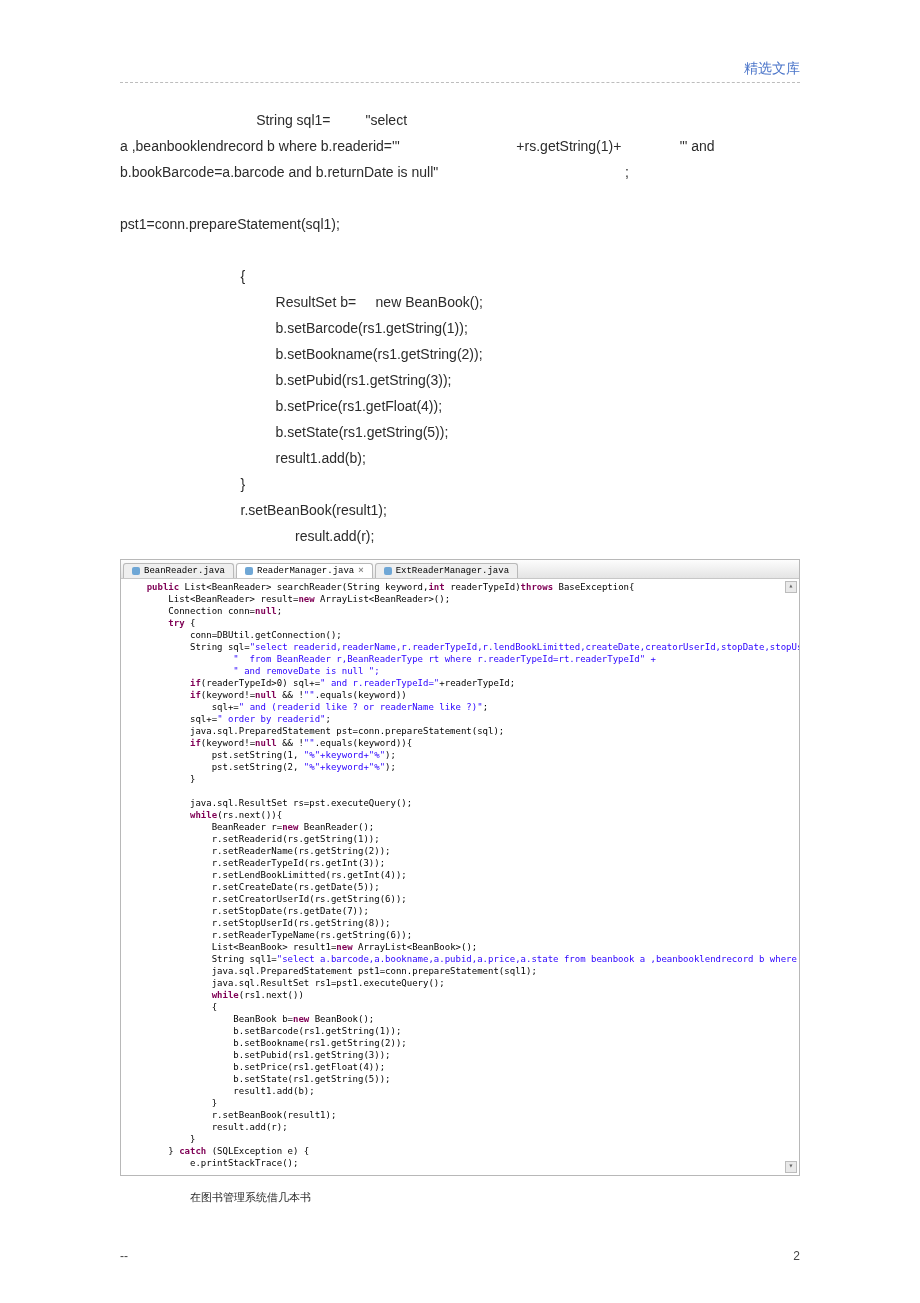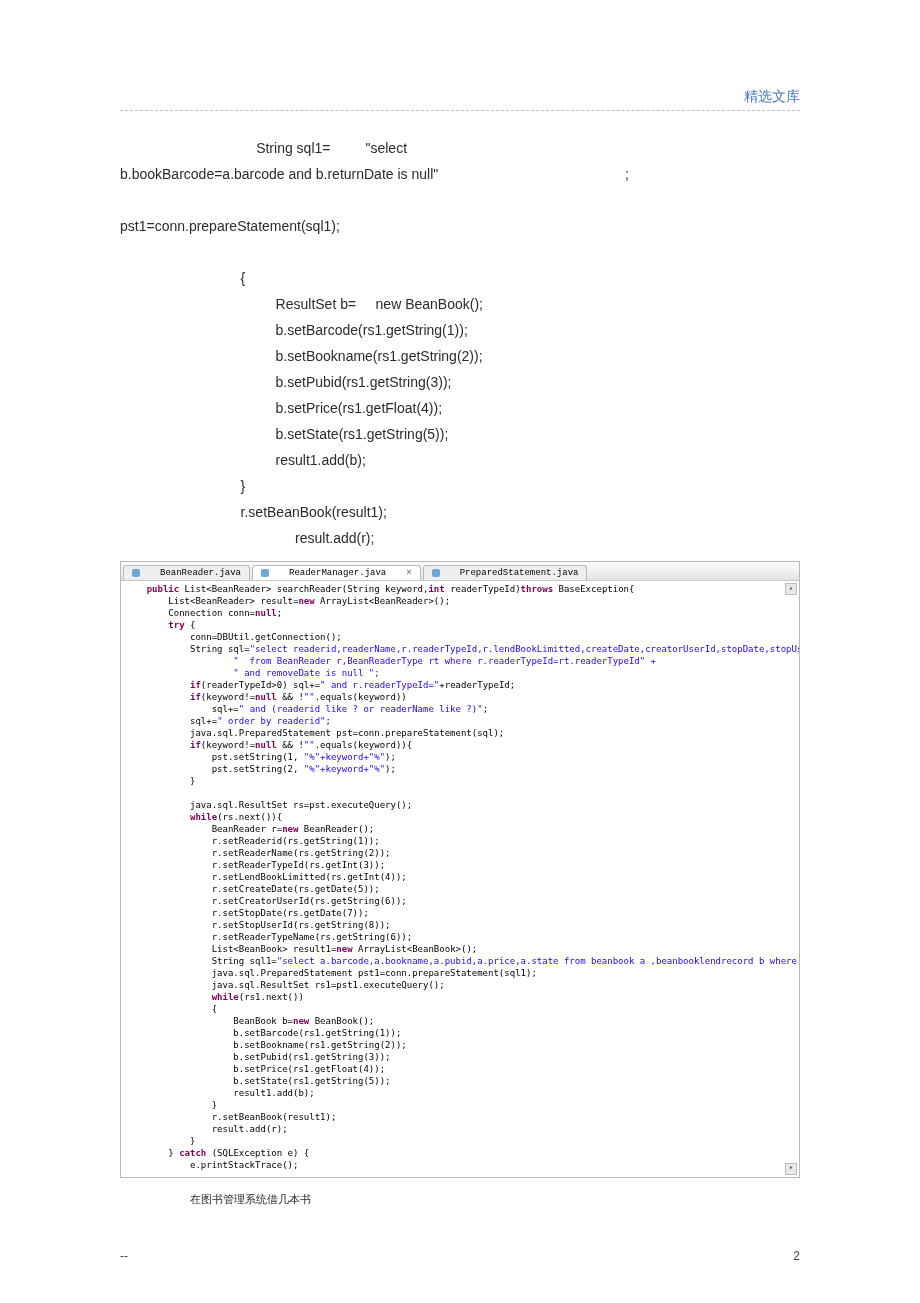--- a/index.html
+++ b/index.html
@@ -9,21 +9,21 @@
     width: 920px;
   }
   body {
     font-family: Arial, "Microsoft YaHei", SimSun, sans-serif;
     color: #000;
   }
   .page {
     width: 920px;
     min-height: 1303px;
     position: relative;
-    padding: 88px 120px 40px 120px;
+    padding: 60px 120px 40px 120px;
     box-sizing: border-box;
   }
   .header-right {
     text-align: right;
     color: #4a74c9;
     font-size: 14px;
     margin-bottom: 4px;
   }
   .rule {
     border: none;
@@ -59,21 +59,21 @@
   .ide-tab {
     border: 1px solid #b9b9b9;
     border-bottom: none;
     border-radius: 3px 3px 0 0;
     padding: 1px 8px;
     margin-right: 2px;
     background: #efefef;
     font-size: 9px;
     display: flex;
     align-items: center;
-    gap: 20px;
+    gap: 4px;
   }
   .ide-tab.active {
     background: #ffffff;
   }
   .ide-tab .dot {
     width: 8px; height: 8px;
     background: #6fa7d6;
     border-radius: 2px;
     display: inline-block;
   }
@@ -134,20 +134,21 @@
 </head>
 <body>
 
 <div class="page">
 
   <div class="header-right">精选文库</div>
   <hr class="rule">
 
   <div class="doc-text">
     <div><span>                                   String sql1=</span><span>         "select</span></div>
+    <div><span>a ,beanbooklendrecord b where b.readerid='"</span><span>                              +rs.getString(1)+</span><span>               "' and</span></div>
     <div><span>b.bookBarcode=a.barcode and b.returnDate is null"</span><span>                                                ;</span></div>
     <div style="height:26px"></div>
     <div>pst1=conn.prepareStatement(sql1);</div>
     <div style="height:26px"></div>
     <div>                               {</div>
     <div>                                        ResultSet b=     new BeanBook();</div>
     <div>                                        b.setBarcode(rs1.getString(1));</div>
     <div>                                        b.setBookname(rs1.getString(2));</div>
     <div>                                        b.setPubid(rs1.getString(3));</div>
     <div>                                        b.setPrice(rs1.getFloat(4));</div>
@@ -164,21 +165,21 @@
           <span class="dot"></span>
           <span>BeanReader.java</span>
         </div>
       <div class="ide-tab active">
           <span class="dot"></span>
           <span>ReaderManager.java</span>
           <span class="close">×</span>
         </div>
       <div class="ide-tab">
           <span class="dot"></span>
-          <span>PreparedStatement.java</span>
+          <span>ExtReaderManager.java</span>
         </div>
     </div>
     <div class="ide-body">
       <div class="scroll-up">▴</div>
       <div class="scroll-down">▾</div>
 <pre><span class="kw">    public </span><span>List&lt;BeanReader&gt; searchReader(String keyword,</span><span class="kw">int </span><span>readerTypeId)</span><span class="kw">throws </span><span>BaseException{</span>
 <span>        List&lt;BeanReader&gt; result=</span><span class="kw">new </span><span>ArrayList&lt;BeanReader&gt;();</span>
 <span>        Connection conn=</span><span class="kw">null</span><span>;</span>
 <span class="kw">        try </span><span>{</span>
 <span>            conn=DBUtil.getConnection();</span>

